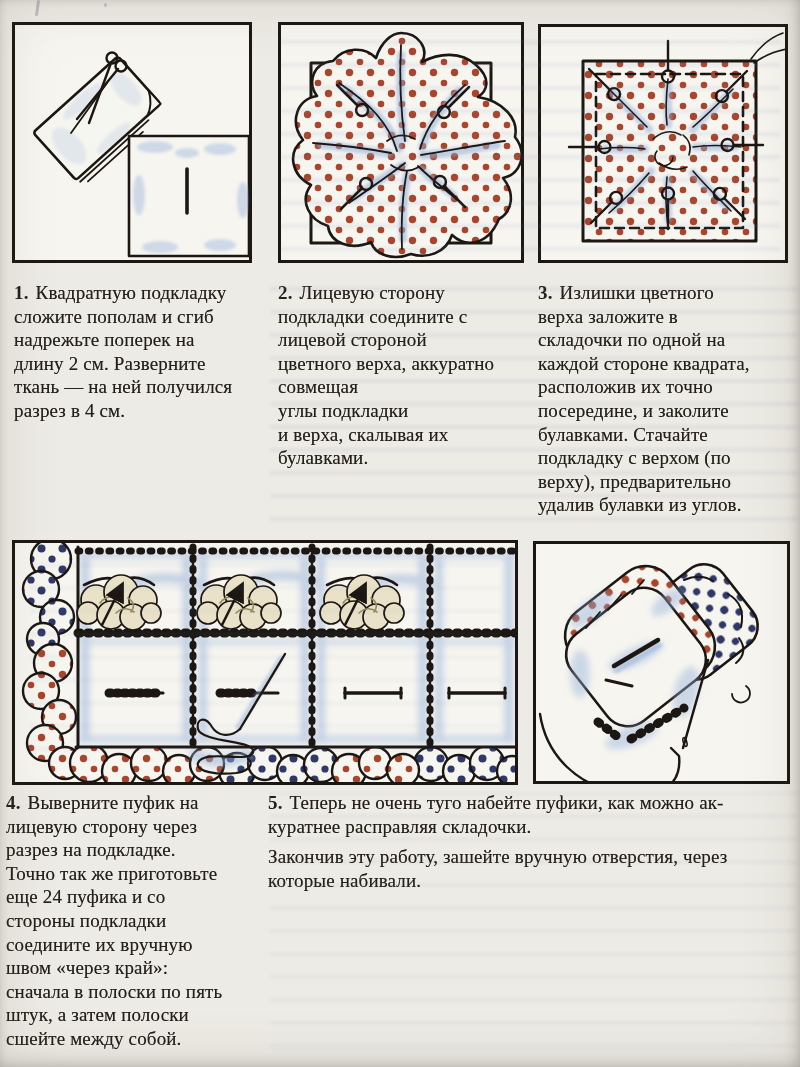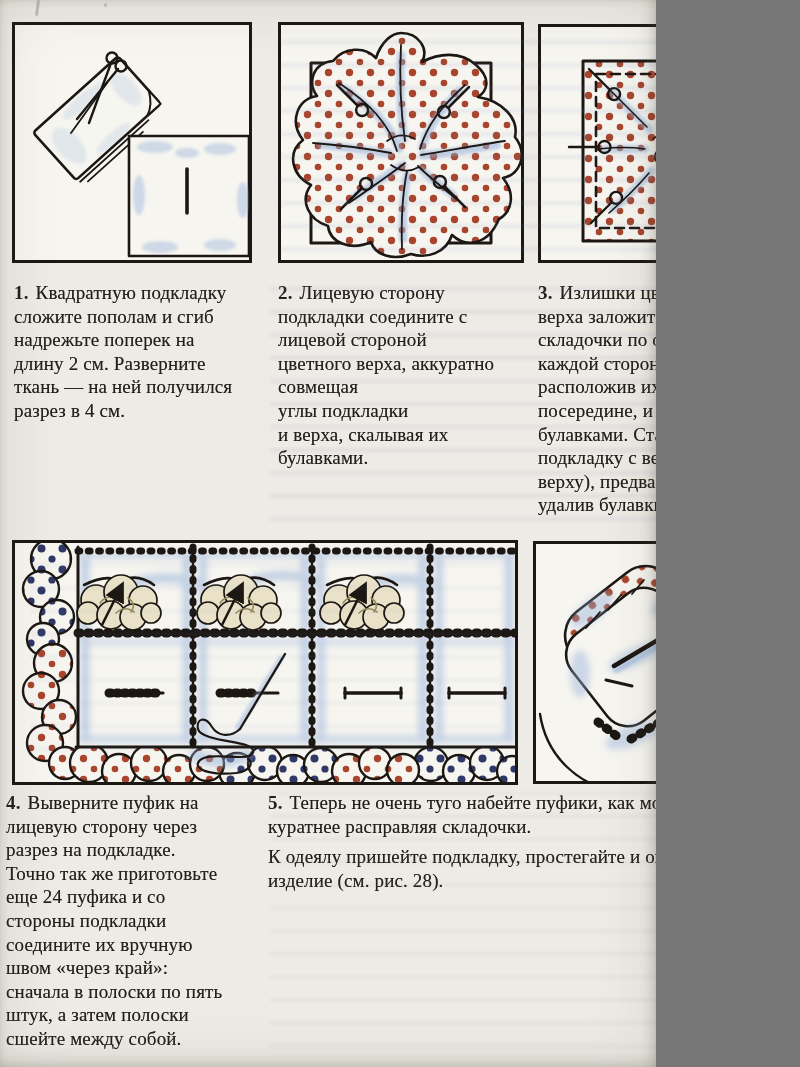--- a/index.html
+++ b/index.html
@@ -1,17 +1,17 @@
 <!DOCTYPE html>
 <html style="--paper: #edebe5; --paper-light: #f6f5f0; --ink: #241f1a; --line: #1c1713; --red-dot: #a8452c; --navy-dot: #2f3866; --shade: #93afd9; --shade-soft: #c4d3ea; --beige: #e9e2c8; --beige-line: #948a5c;"><head>
 <meta charset="utf-8">
 <style>
   html,body{margin:0;padding:0;background:#777;}
   .page{
-    position:relative; width:656px; height:1067px; overflow:hidden;
+    position:relative; width:800px; height:1067px; overflow:hidden;
     background:var(--paper,#edebe5);
     font-family:"Liberation Serif","DejaVu Serif",serif;
     color:var(--ink,#241f1a);
   }
   .page::after{
     content:""; position:absolute; inset:0; pointer-events:none; z-index:9;
     box-shadow: inset 0 0 60px rgba(95,88,75,.15),
                 inset -9px 0 14px -7px rgba(80,72,62,.28),
                 inset 0 -12px 16px -9px rgba(80,72,62,.22),
                 inset 6px 0 10px -6px rgba(80,72,62,.12),
@@ -423,17 +423,17 @@
 стороны подкладки
 соедините их вручную
 швом «через край»:
 сначала в полоски по пять
 штук, а затем полоски
 сшейте между собой.</span></p>
   </div>
   <div class="txt" style="left:268px;top:791px;width:524px">
     <p class="step"><span class="num">5.</span><span class="body">Теперь не очень туго набейте пуфики, как можно ак-
 куратнее расправляя складочки.</span></p>
-    <p class="plain"><span class="body">К одеялу пришейте подкладку, простегайте и окантуйте
-изделие (см. рис. 28).</span></p>
+    <p class="plain"><span class="body">Закончив эту работу, зашейте вручную отверстия, через
+которые набивали.</span></p>
   </div>
 
 </div>
 
 </body></html>

